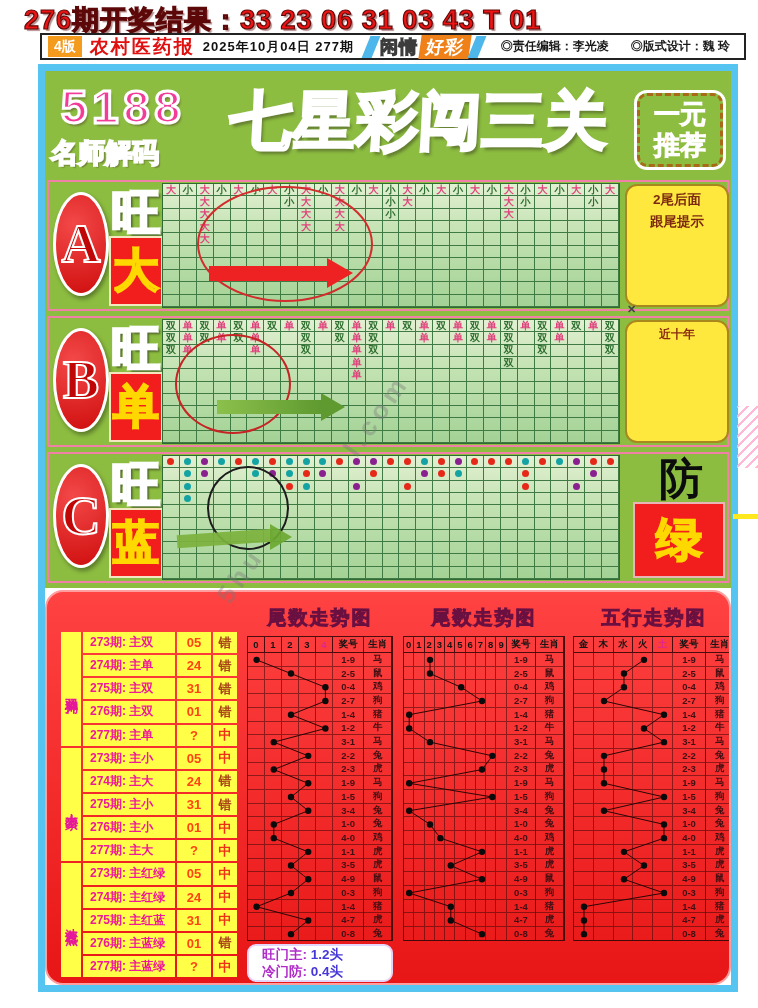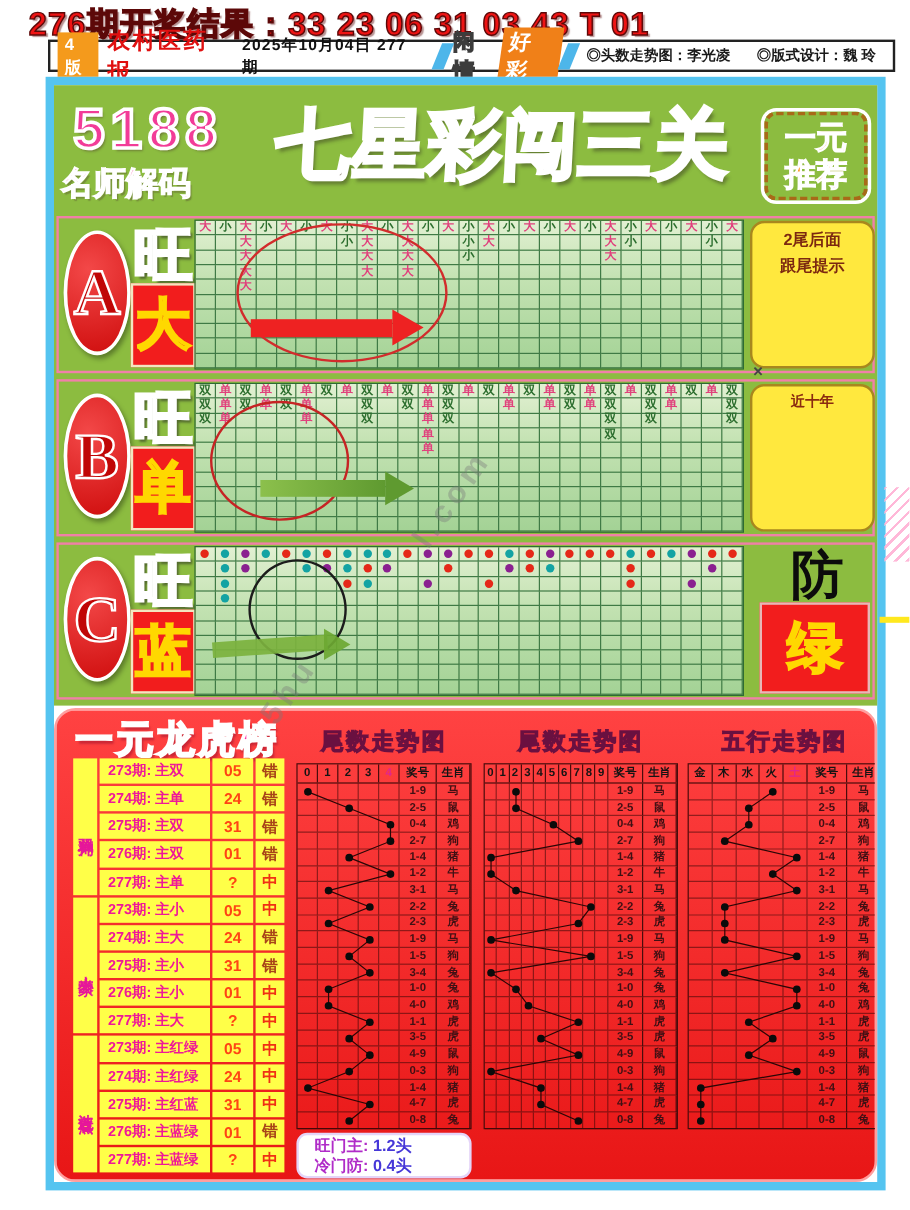--- a/index.html
+++ b/index.html
@@ -23,21 +23,21 @@
 #haocai{background:#f08018;color:#fff;font-weight:900;font-size:18px;transform:skewX(-8deg);padding:0 6px;letter-spacing:1px}
 #credits{margin-left:auto;font-size:12px;font-weight:700;color:#1a1a1a;display:flex;gap:22px;white-space:nowrap;padding-right:8px}
 
 
 #frame{left:38px;top:64px;width:700px;height:928px;border:7px solid #55c4f0;background:#fff}
 #green-panel{position:absolute;left:0;top:0;width:686px;height:517px;background:#8cbc40;overflow:hidden}
 
 
 #t5188{position:absolute;left:16px;top:8px;font-size:47px;font-weight:900;color:#f23c98;letter-spacing:5px;
  -webkit-text-stroke:3px #fff;text-shadow:2px 3px 2px rgba(60,20,40,.35)}
-#slogan{position:absolute;left:6px;top:64px;font-size:27px;font-weight:400;color:#f23c98;
+#slogan{position:absolute;left:6px;top:64px;font-size:27px;font-weight:700;color:#f23c98;
  -webkit-text-stroke:2px #fff;text-shadow:2px 2px 1px rgba(60,20,40,.3)}
 #main-title{position:absolute;left:148px;top:8px;width:452px;text-align:center;font-size:62px;font-weight:900;
  color:#9d9488;-webkit-text-stroke:3px #fff;transform:skewX(-3deg);letter-spacing:1px;
  text-shadow:3px 4px 3px rgba(50,50,30,.45);white-space:nowrap}
 #main-title .san{color:#f02f92}
 #recommend{position:absolute;left:592px;top:22px;width:86px;height:74px;border:3px dashed #a86a18;border-radius:10px;
  box-shadow:0 0 0 3px #fff;display:flex;flex-direction:column;align-items:center;justify-content:center;
  font-size:26px;font-weight:900;color:#ff8400;-webkit-text-stroke:1px #fff;line-height:31px}
 
 
@@ -139,21 +139,21 @@
   <span id="edition">4版</span>
   <span id="paper">农村医药报</span>
   <span id="dateline">2025年10月04日  277期</span>
   <span class="badge">
     <span class="slash"></span>
     <span id="xianqing">闲情</span>
     <span id="haocai">好彩</span>
     <span class="slash"></span>
   </span>
   <span id="credits">
-    <span>◎头数走势图：李光凌</span>
+    <span>◎责任编辑：李光凌</span>
     <span>◎版式设计：魏 玲</span>
   </span>
 </div>
 
 <div class="abs" id="frame">
   <div id="green-panel">
     <div id="t5188">5188</div>
     <div id="slogan">名师解码</div>
     <div id="main-title"><span>七星彩闯</span><span class="san">三</span><span>关</span></div>
     <div id="recommend">
@@ -1124,21 +1124,20 @@
           <div class="arrow-head"></div>
         </div>
       <div class="fang">防</div>
       <div class="greenbox">
           <span class="keychar">绿</span>
         </div>
     </div>
   </div>
 
   <div id="red-panel">
-    <div id="board-title">一元龙虎榜</div>
     <div class="chart-title" id="ct0">尾数走势图</div>
     <div class="chart-title" id="ct2">五行走势图</div>
     <div class="chart-title" id="ct1">尾数走势图</div>
 
     <div id="tiger">
       <div id="tglabels">
           <div class="tglabel">单双神判</div>
           <div class="tglabel">大小当家</div>
           <div class="tglabel">波色看点</div>
         </div>

